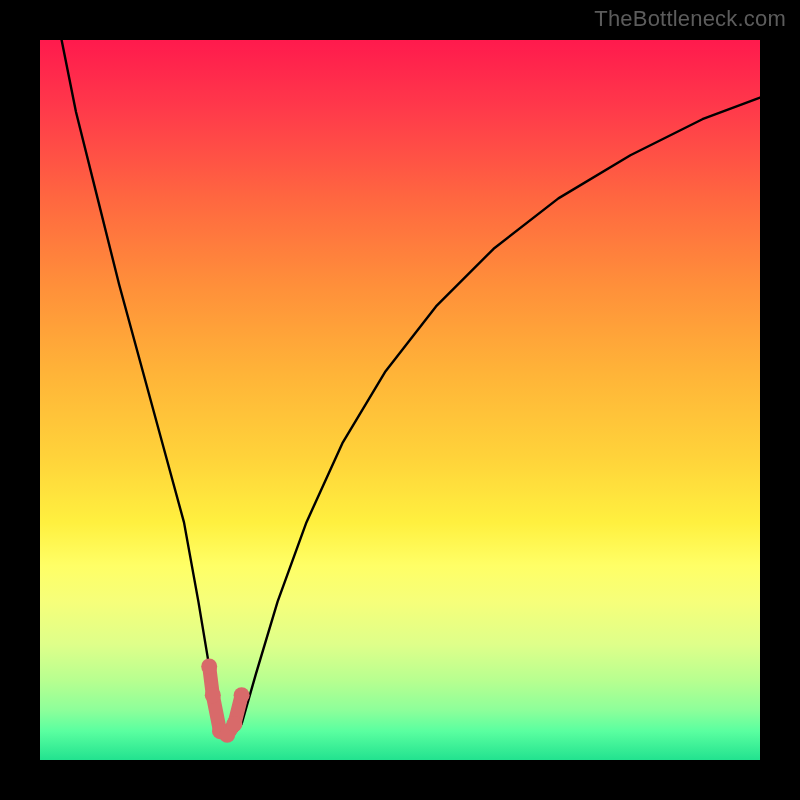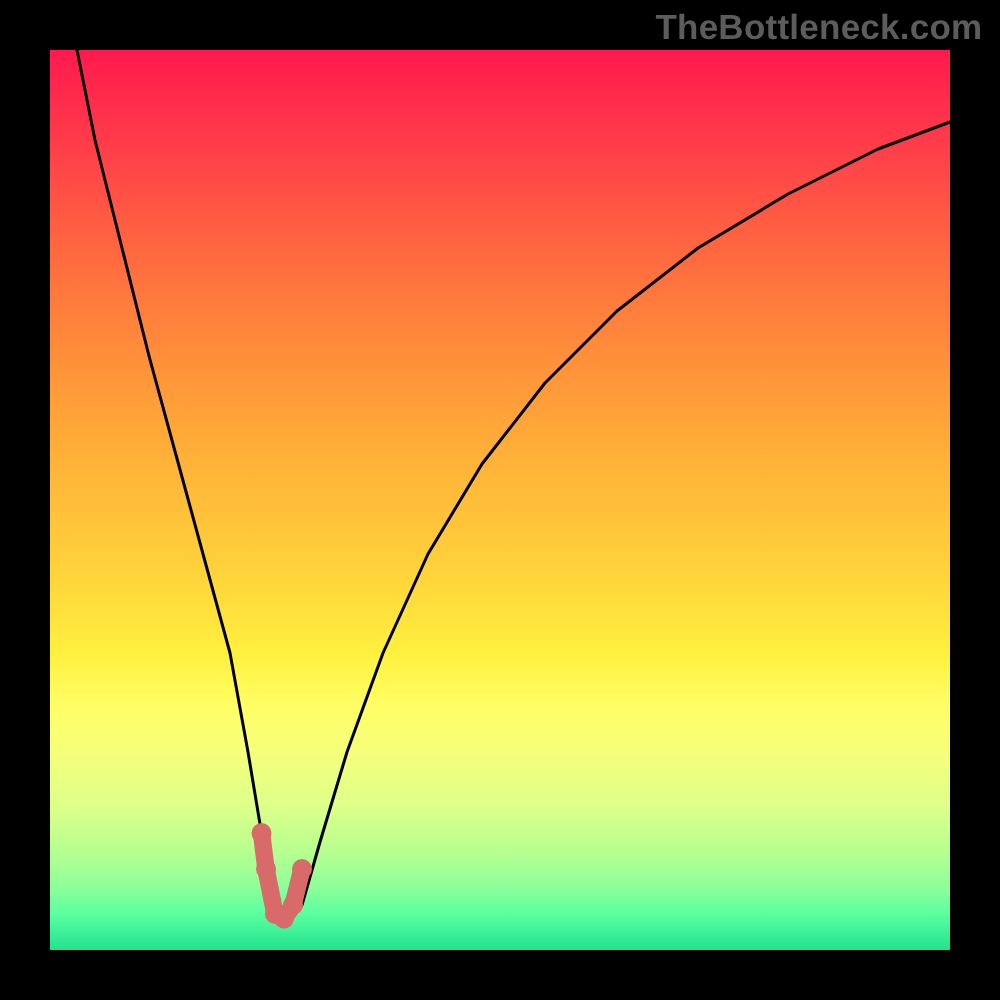--- a/index.html
+++ b/index.html
@@ -39,22 +39,22 @@
       #8eff9a 93%,
       #5affa0 96%,
       #22e28f 100%
     );
   }
   .watermark {
     position: absolute;
     top: 6px;
     right: 14px;
     font-family: Arial, Helvetica, sans-serif;
-    font-size: 28px;
-    font-weight: 700;
+    font-size: 22px;
+    font-weight: 400;
     color: #5c5c5c;
     letter-spacing: 0.2px;
     user-select: none;
   }
   svg.curve {
     position: absolute;
     left: 0;
     top: 0;
     width: 720px;
     height: 720px;

